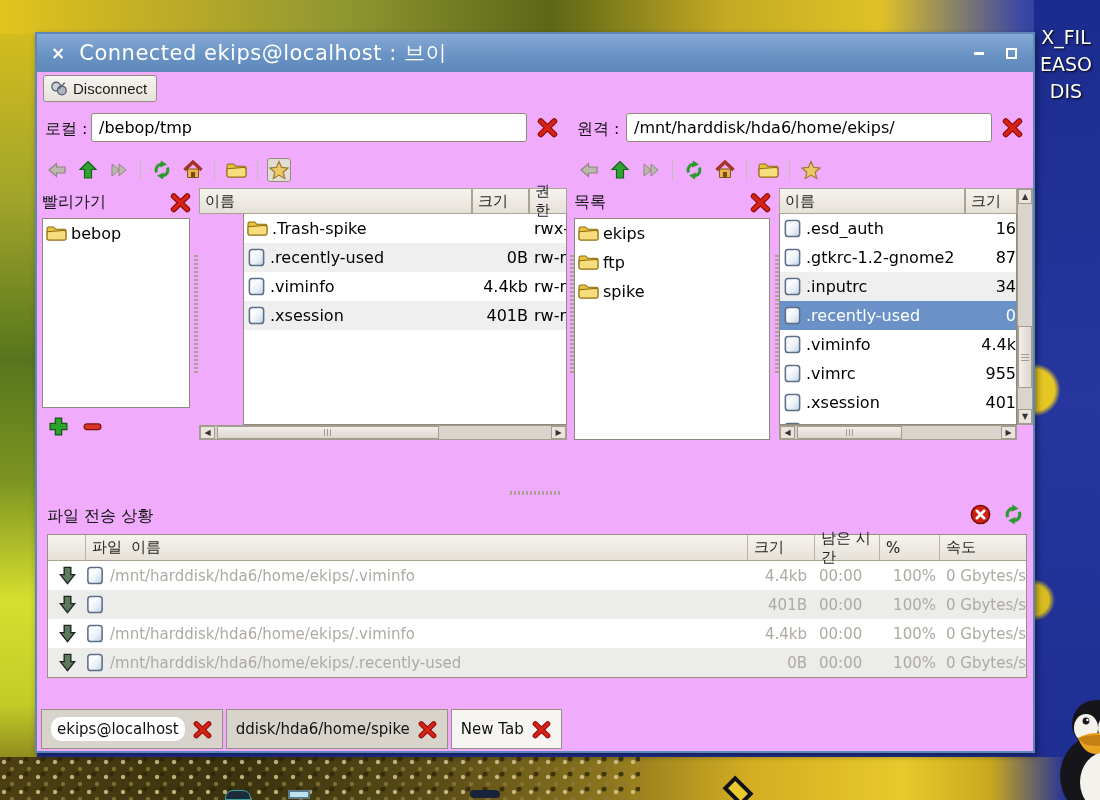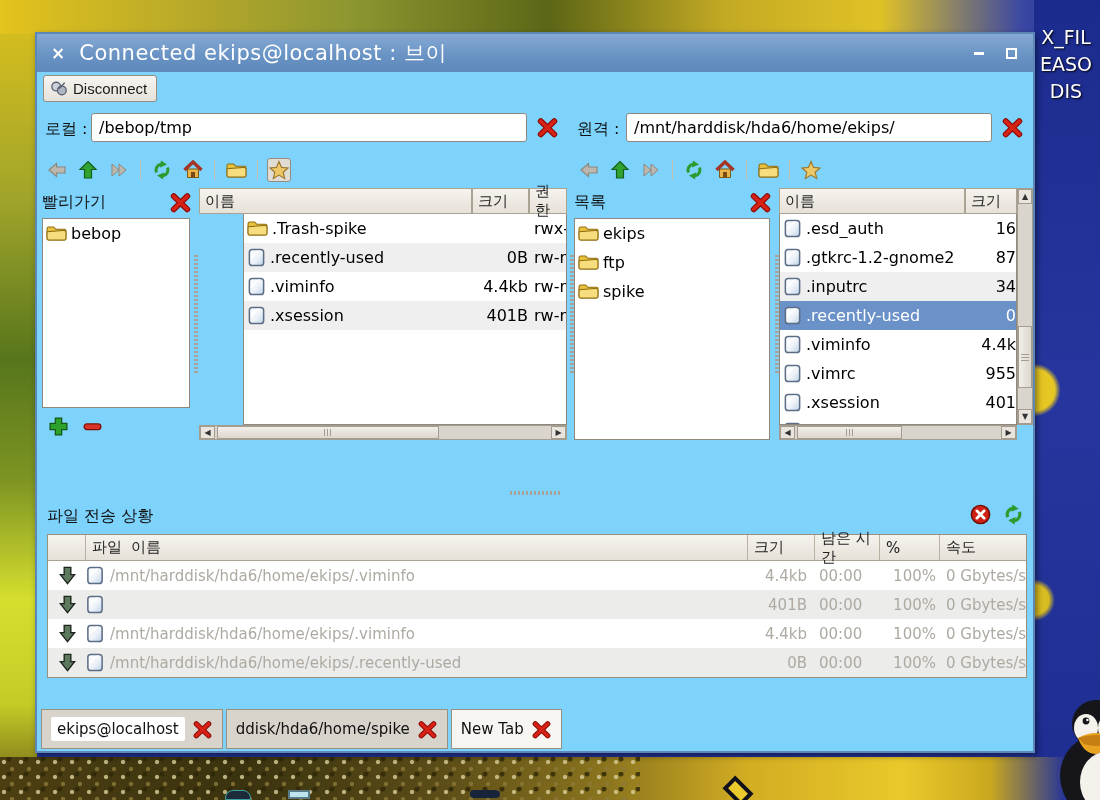--- a/index.html
+++ b/index.html
@@ -32,21 +32,21 @@
   
   .window { position:absolute; left:35px; top:32px; width:1000px; height:721px;
     border:2px solid #5d87b6; background:#efebe4; box-shadow:2px 3px 6px rgba(0,0,0,.45); }
   .titlebar { height:38px; background:linear-gradient(#86a9d5,#6792c3 60%,#6088ba);
     display:flex; align-items:center; color:#fff; padding:0 10px; }
   .tb-close { font-size:17px; font-weight:bold; margin:0 14px 0 4px; cursor:default; }
   .tb-title { font-size:21px; letter-spacing:.5px; flex:1; white-space:nowrap; overflow:hidden; }
   .tb-min { width:10px; height:3px; background:#fff; margin-right:22px; }
   .tb-max { width:11px; height:11px; border:2px solid #fff; margin-right:6px; }
 
-  .content { position:relative; height:679px; background:#7dd3fc; overflow:hidden; }
+  .content { position:relative; height:679px; background:#f0abfc; overflow:hidden; }
 
   
   .btn { display:inline-flex; align-items:center; gap:4px; font-size:15px; color:#1a1a1a;
     background:linear-gradient(#f7f5f1,#e6e2da); border:1px solid #968d80; border-radius:3px;
     padding:4px 9px 4px 6px; }
   .toolbar { position:absolute; left:6px; top:3px; }
 
   
   .path-label { position:absolute; font-size:16px; color:#111; top:47px; }
   .entry { position:absolute; top:41px; height:29px; background:#fff; border:1px solid #8f887c;
@@ -116,21 +116,21 @@
   .xrow .c3 { width:65px; padding-left:4px; flex:none; }
   .xrow .c4 { width:60px; text-align:right; padding-right:4px; flex:none; }
   .xrow .c5 { padding-left:6px; flex:none; }
   .xfer-icons { position:absolute; top:432px; display:flex; gap:12px; left:933px; }
 
   
   .tabs { position:absolute; left:4px; top:637px; display:flex; gap:3px; }
   .tab { display:flex; align-items:center; gap:7px; border:1px solid #97907f; background:#d8d3cb;
     padding:7px 9px; font-size:15px; color:#111; }
   .tab.on { background:#f7f5f1; }
-  .tab-entry { background:#fff; padding:3px 6px; border-radius:2px; }
+  .tab-entry { background:#fff; padding:3px 6px; border-radius:10px; }
   .tab .redx { width:21px; height:19px; }
 </style>
 </head>
 <body>
 
 <svg width="0" height="0" style="position:absolute">
   <defs>
     <linearGradient id="fgrad" x1="0" y1="0" x2="1" y2="1">
       <stop offset="0" stop-color="#ffffff"></stop>
         <stop offset=".55" stop-color="#eef3f9"></stop>

